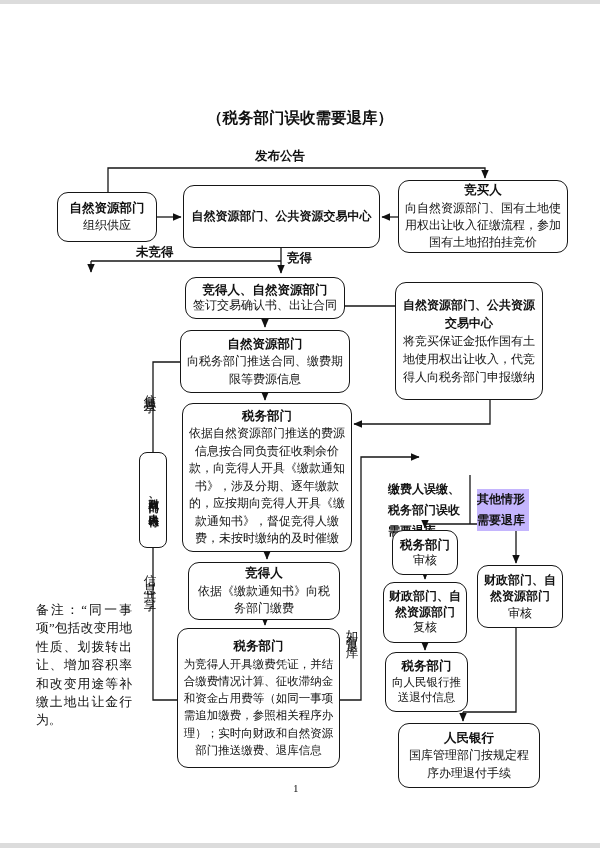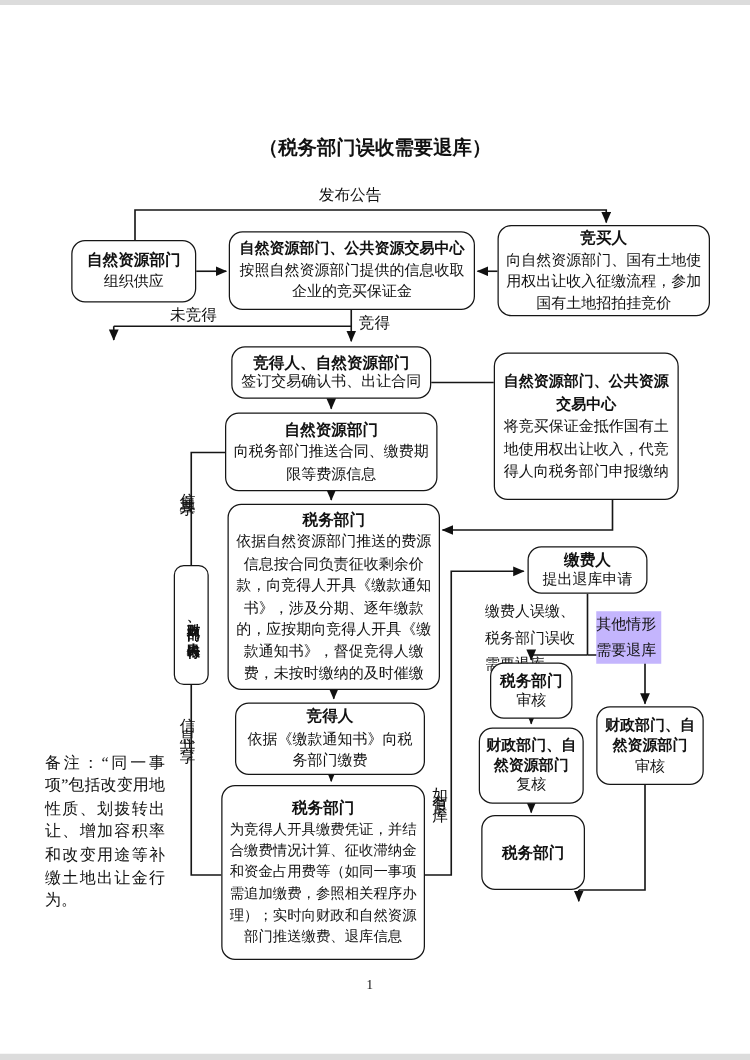--- a/index.html
+++ b/index.html
@@ -1,20 +1,20 @@
 <!DOCTYPE html>
 <html><head>
 <meta charset="utf-8">
 <style>
   html,body{margin:0;padding:0;background:#f2f2f2;}
   .page{position:relative;width:600px;height:848px;background:#ffffff;overflow:hidden;
         font-family:"Liberation Serif","DejaVu Serif",serif;color:#111;}
   .edge{position:absolute;left:0;width:600px;background:#dcdcdc;}
   .doc-title{position:absolute;left:0;width:600px;text-align:center;font-weight:700;}
-  .lbl{position:absolute;font-size:12.5px;line-height:1.2;}
+  .lbl{position:absolute;font-size:12.5px;line-height:1.2;font-weight:bold;}
   .box{position:absolute;box-sizing:border-box;border:1.4px solid #161616;border-radius:11px;
        background:#fff;display:flex;flex-direction:column;align-items:center;justify-content:center;
        text-align:center;font-size:12px;line-height:1.48;padding:2px 5px;z-index:2;}
   .box .t{font-weight:700;font-size:12.5px;}
   .vtext{writing-mode:vertical-rl;text-orientation:upright;position:absolute;font-size:12.5px;z-index:2;}
   .vbox{writing-mode:vertical-rl;text-orientation:upright;flex-direction:row;font-weight:700;
         font-size:10.5px;border-radius:8px;padding:1px;line-height:1;letter-spacing:1px;}
   .note{position:absolute;text-align:justify;font-size:12.8px;line-height:18.4px;}
   svg.wires{position:absolute;left:0;top:0;z-index:1;}
   .pgnum{position:absolute;font-size:11px;}
@@ -69,21 +69,20 @@
   <div class="vtext" style="left:141px;top:564px;letter-spacing:8px">信息共享</div>
   <div class="vtext" style="left:343px;top:620px;letter-spacing:5px">如有退库</div>
 
   <div class="box" style="left:57px;top:192px;width:100px;height:50px">
     <div class="t">自然资源部门</div>
     <div>组织供应</div>
   </div>
 
   <div class="box" style="left:183px;top:185px;width:197px;height:63px">
     <div class="t" style="font-size:12px">自然资源部门、公共资源交易中心</div>
-    <div>按照自然资源部门提供的信息收取企业的竞买保证金</div>
   </div>
 
   <div class="box" style="left:398px;top:180px;width:170px;height:73px;line-height:1.42">
     <div class="t">竞买人</div>
     <div>向自然资源部门、国有土地使用权出让收入征缴流程，参加国有土地招拍挂竞价</div>
   </div>
 
 
   <div class="box" style="left:185px;top:277px;width:160px;height:42px;line-height:1.3">
     <div class="t">竞得人、自然资源部门</div>
@@ -98,44 +97,45 @@
   <div class="box" style="left:395px;top:282px;width:148px;height:118px;line-height:1.5">
     <div class="t" style="font-size:12px">自然资源部门、公共资源交易中心</div>
     <div>将竞买保证金抵作国有土地使用权出让收入，代竞得人向税务部门申报缴纳</div>
   </div>
 
   <div class="box" style="left:182px;top:403px;width:170px;height:149px;line-height:1.46">
     <div class="t">税务部门</div>
     <div>依据自然资源部门推送的费源信息按合同负责征收剩余价款，向竞得人开具《缴款通知书》，涉及分期、逐年缴款的，应按期向竞得人开具《缴款通知书》，督促竞得人缴费，未按时缴纳的及时催缴</div>
   </div>
 
-  <div class="box" style="left:422px;top:437px;width:96px;height:38px;line-height:1.3">
-    <div class="t">缴费人</div>
-    <div>提出退库申请</div>
-  </div>
 
   <div class="box" style="left:392px;top:530px;width:66px;height:45px;line-height:1.3">
     <div class="t">税务部门</div>
     <div>审核</div>
   </div>
 
   <div class="box" style="left:383px;top:582px;width:84px;height:61px;line-height:1.3">
     <div class="t" style="font-size:12px">财政部门、自然资源部门</div>
     <div>复核</div>
   </div>
 
   <div class="box" style="left:477px;top:565px;width:86px;height:63px;line-height:1.35">
     <div class="t" style="font-size:12px">财政部门、自然资源部门</div>
     <div>审核</div>
   </div>
 
   <div class="box" style="left:385px;top:652px;width:83px;height:60px;line-height:1.35;font-size:11.5px">
     <div class="t">税务部门</div>
+    <div>向人民银行推送退付信息</div>
   </div>
 
+  <div class="box" style="left:398px;top:723px;width:142px;height:65px">
+    <div class="t">人民银行</div>
+    <div>国库管理部门按规定程序办理退付手续</div>
+  </div>
 
   <div class="box" style="left:188px;top:562px;width:152px;height:58px">
     <div class="t">竞得人</div>
     <div>依据《缴款通知书》向税务部门缴费</div>
   </div>
 
   <div class="box" style="left:177px;top:628px;width:163px;height:140px;font-size:11.5px;line-height:1.5">
     <div class="t">税务部门</div>
     <div>为竞得人开具缴费凭证，并结合缴费情况计算、征收滞纳金和资金占用费等（如同一事项需追加缴费，参照相关程序办理）；实时向财政和自然资源部门推送缴费、退库信息</div>
   </div>

